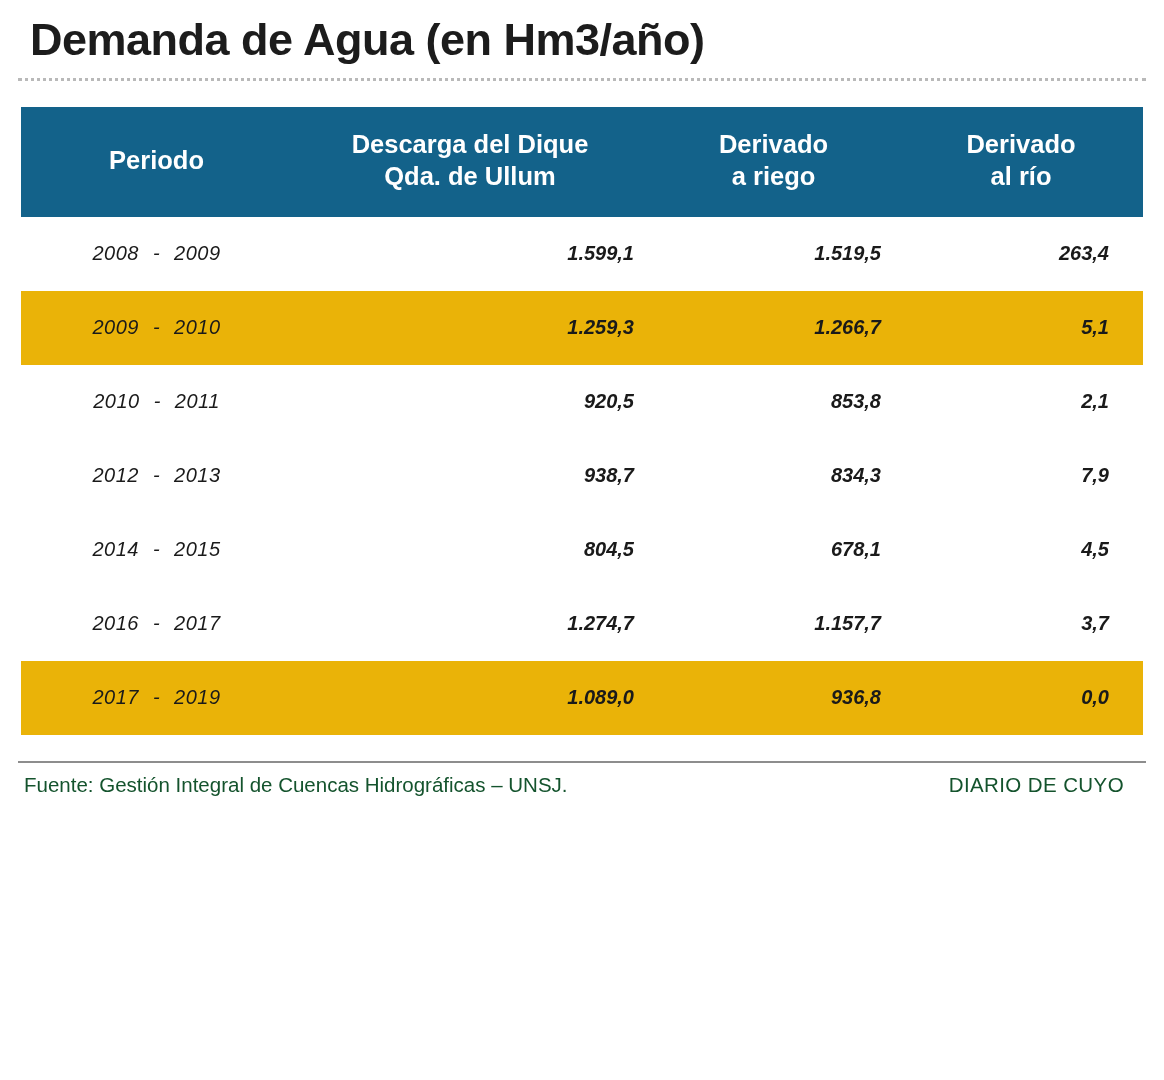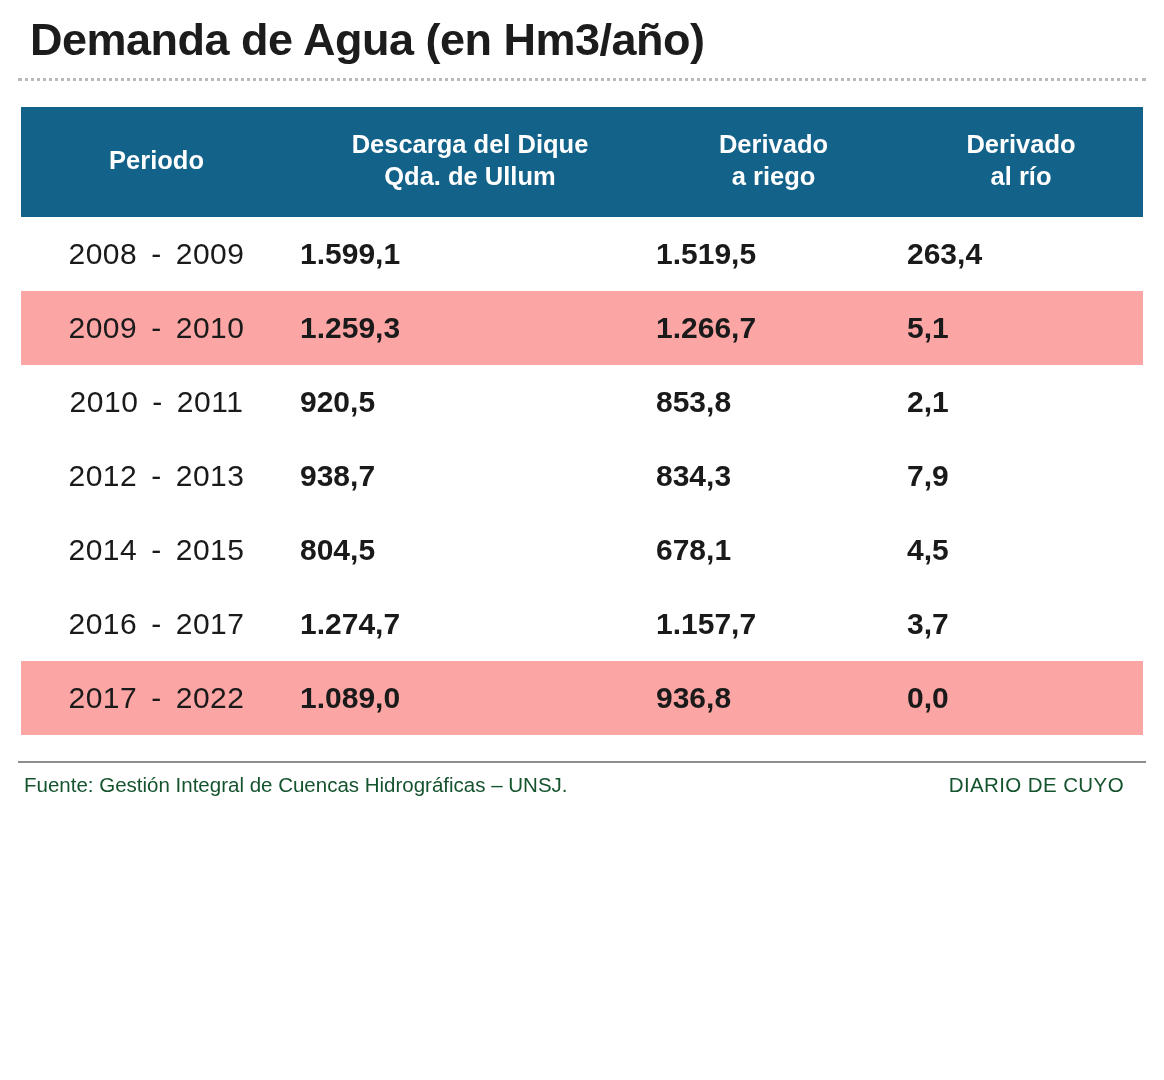--- a/index.html
+++ b/index.html
@@ -49,40 +49,41 @@
     line-height: 1.25;
     vertical-align: middle;
     text-align: center;
   }
   thead th.col-periodo { width: 255px; }
   thead th.col-descarga { width: 340px; }
   thead th.col-riego { width: 235px; }
   thead th.col-rio { width: 228px; }
 
   tbody tr td {
-    font-size: 30px;
+    font-size: 20px;
     padding: 18px 8px;
     height: 38px;
     vertical-align: middle;
+    font-style: italic;
   }
   tbody tr.alt td {
-    background: #fca5a5;
+    background: #eab308;
   }
   td.periodo {
     text-align: center;
     font-weight: normal;
     letter-spacing: 0.5px;
     white-space: nowrap;
   }
   td.periodo .sep {
     display: inline-block;
     padding: 0 14px;
   }
   td.num {
-    text-align: left;
+    text-align: right;
     font-weight: bold;
   }
   td.num.riego { padding-right: 18px; }
   td.num.rio { padding-right: 34px; }
   td.num.descarga { padding-right: 14px; }
 
   .footer-rule {
     border-top: 2px solid #8d8d8d;
     margin: 26px 0 0 0;
     width: 1128px;
@@ -180,21 +181,21 @@
         <td class="periodo">
           <span>2016</span><span class="sep">-</span><span>2017</span>
         </td>
         <td class="num descarga">1.274,7</td>
         <td class="num riego">1.157,7</td>
         <td class="num rio">3,7</td>
       </tr>
 
       <tr class="alt">
         <td class="periodo">
-          <span>2017</span><span class="sep">-</span><span>2022</span>
+          <span>2017</span><span class="sep">-</span><span>2019</span>
         </td>
         <td class="num descarga">1.089,0</td>
         <td class="num riego">936,8</td>
         <td class="num rio">0,0</td>
       </tr>
 
     </tbody>
   </table>
 
   <div class="footer-rule"></div>

